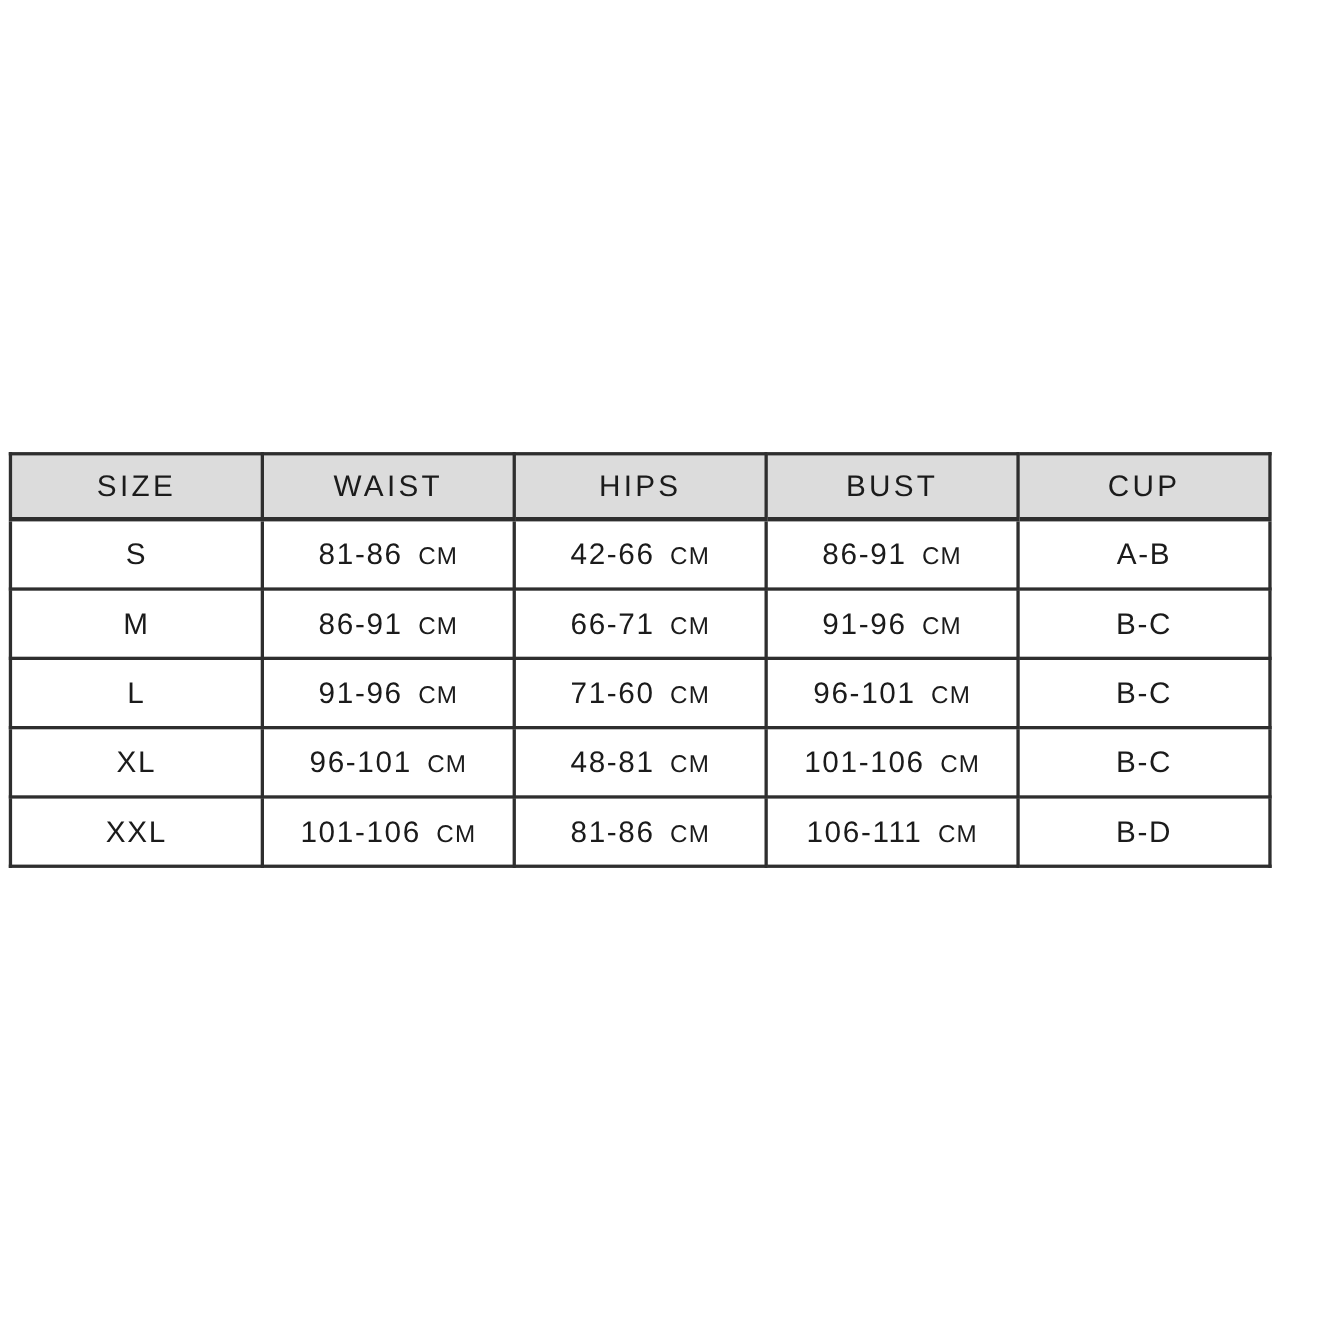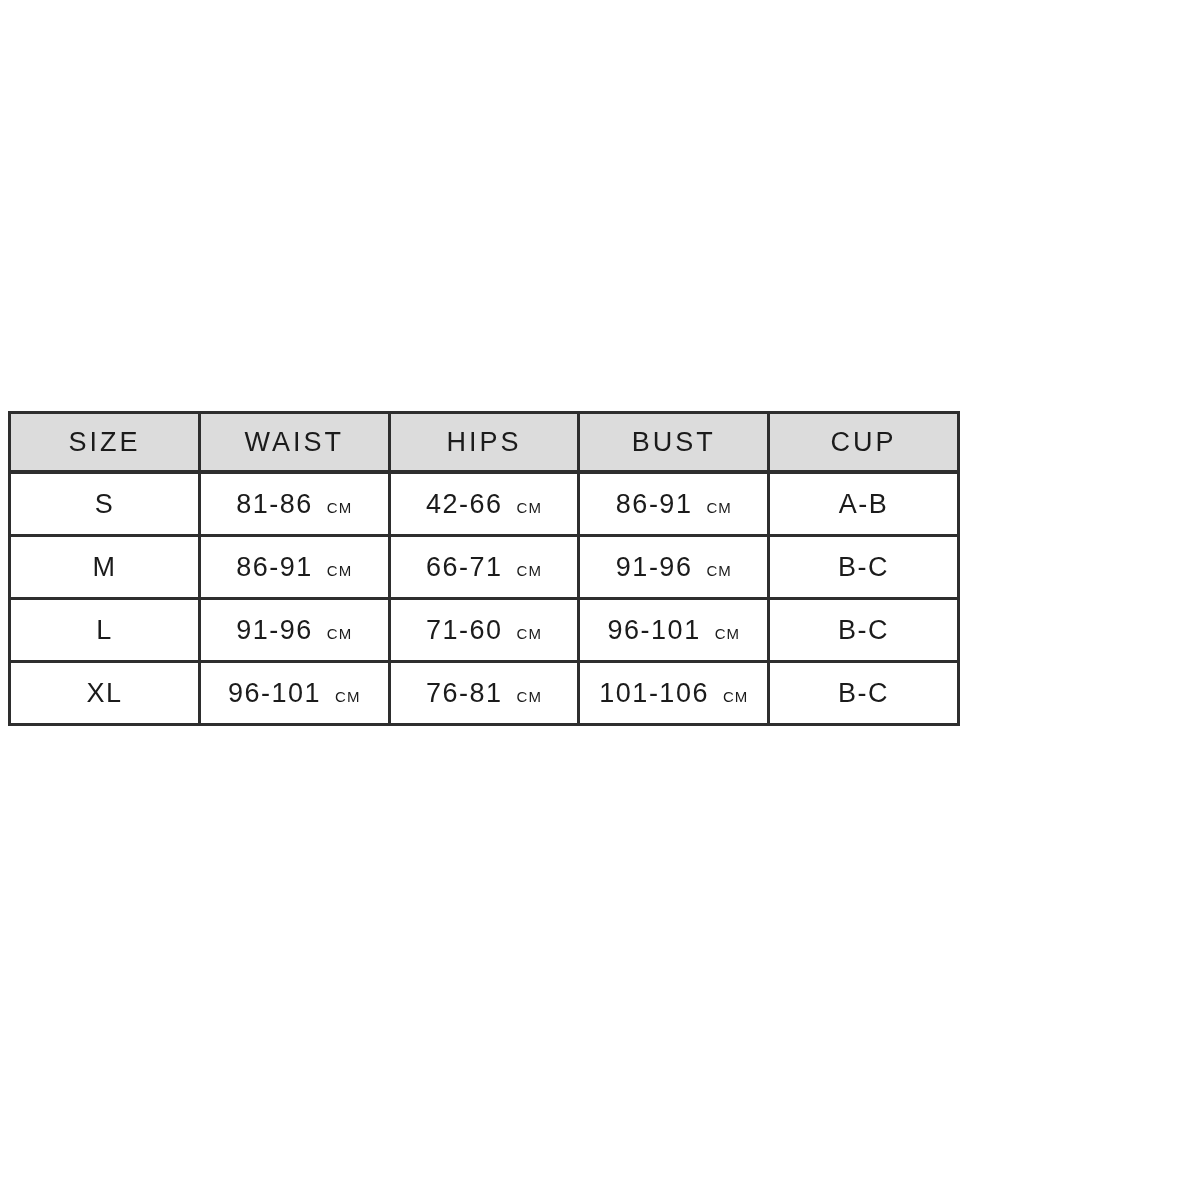--- a/index.html
+++ b/index.html
@@ -13,21 +13,21 @@
     height: 1200px;
     background: var(--background, #ffffff);
     overflow: hidden;
     font-family: "Liberation Sans", sans-serif;
     color: var(--text, #1b1b1b);
   }
   table.size-table {
     position: absolute;
     left: 8px;
     top: 411px;
-    width: 952px;
+    width: 1148px;
     border-collapse: collapse;
     table-layout: fixed;
     border: 3px solid var(--border, #2e2e2e);
   }
   table.size-table th,
   table.size-table td {
     border: 3px solid var(--border, #2e2e2e);
     text-align: center;
     vertical-align: middle;
     white-space: nowrap;
@@ -42,21 +42,21 @@
     letter-spacing: 3px;
   }
   table.size-table td {
     height: 60px;
     font-size: 27px;
     font-weight: 500;
     letter-spacing: 1.5px;
     background: #ffffff;
   }
   td .unit {
-    font-size: 15px;
+    font-size: 22px;
     letter-spacing: 1px;
     margin-left: 14px;
   }
   td .unit:empty {
     display: none;
   }
 </style>
 </head>
 <body>
 
@@ -89,19 +89,26 @@
       <tr>
         <td><span>L</span></td>
         <td><span>91-96</span><span class="unit">CM</span></td>
         <td><span>71-60</span><span class="unit">CM</span></td>
         <td><span>96-101</span><span class="unit">CM</span></td>
         <td><span>B-C</span></td>
       </tr>
       <tr>
         <td><span>XL</span></td>
         <td><span>96-101</span><span class="unit">CM</span></td>
-        <td><span>76-81</span><span class="unit">CM</span></td>
+        <td><span>48-81</span><span class="unit">CM</span></td>
         <td><span>101-106</span><span class="unit">CM</span></td>
         <td><span>B-C</span></td>
+      </tr>
+      <tr>
+        <td><span>XXL</span></td>
+        <td><span>101-106</span><span class="unit">CM</span></td>
+        <td><span>81-86</span><span class="unit">CM</span></td>
+        <td><span>106-111</span><span class="unit">CM</span></td>
+        <td><span>B-D</span></td>
       </tr>
     </tbody>
   </table>
 </div>
 
 </body></html>

